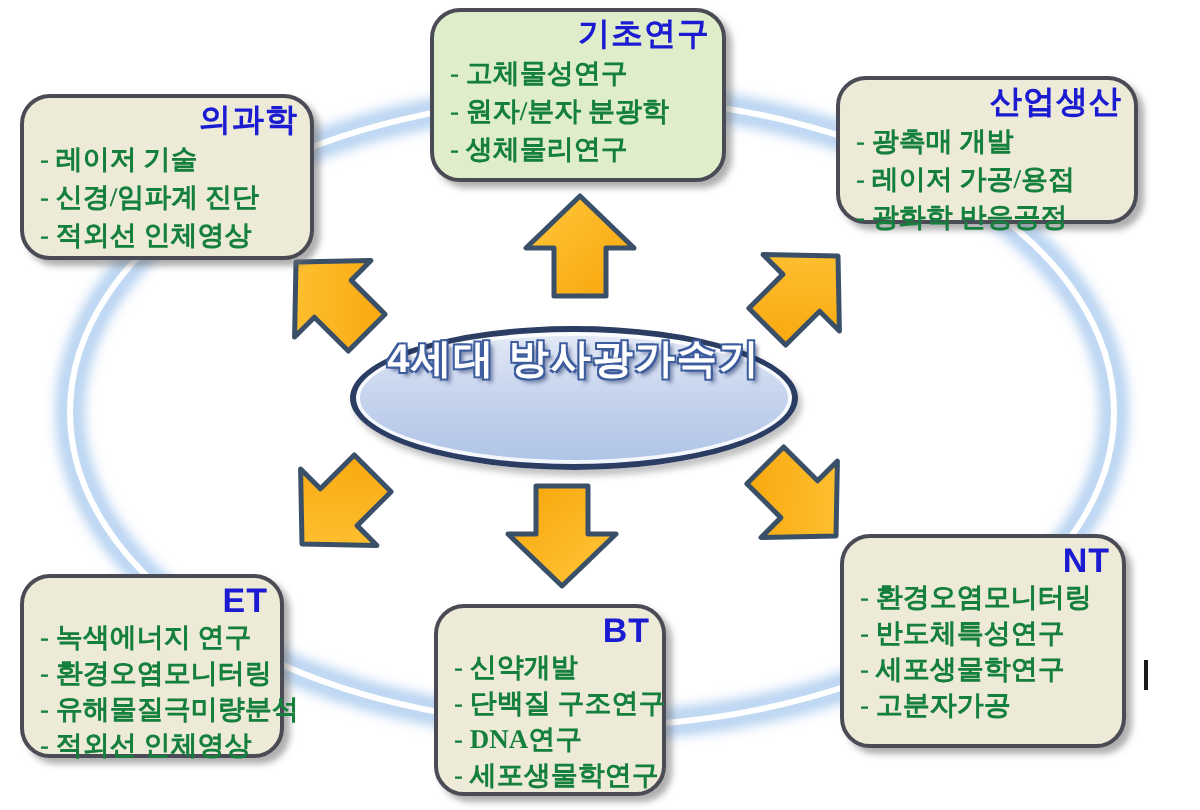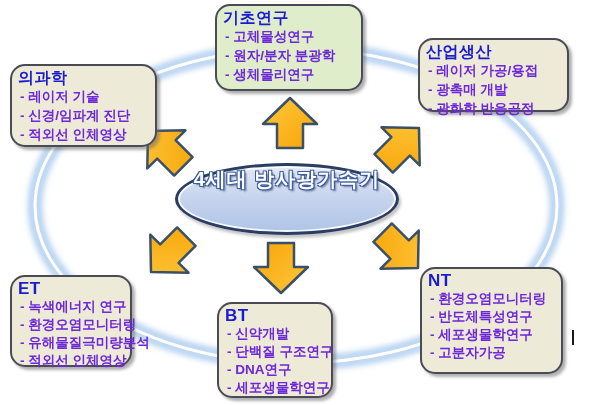--- a/index.html
+++ b/index.html
@@ -16,34 +16,34 @@
   
   .node{
     position:absolute;z-index:2;box-sizing:border-box;
     background:#EDEAD8;
     border:2.5px solid #4A4B55;
     border-radius:15px;
     box-shadow:3px 3px 3px rgba(110,110,110,0.55);
     padding:2px 6px 2px 6px;
   }
   .node-title{
-    text-align:left;font-weight:bold;color:#1B1BD1;
+    text-align:right;font-weight:bold;color:#1B1BD1;
     font-size:16px;line-height:19px;letter-spacing:0.5px;
   }
   .node-title.latin{font-size:17px;}
   .node-item{
-    font-size:13.5px;font-weight:bold;color:#6d28d9;
-    line-height:19px;white-space:nowrap;padding-left:2px;
+    font-size:13.5px;font-weight:bold;color:#15803d;
+    line-height:19px;white-space:nowrap;padding-left:2px;font-family:Liberation Serif, serif;
   }
   .node.compact .node-item{line-height:18px;}
 
-  .box-medical {left:10px;  top:64px;  width:147px; height:83px;}
+  .box-medical {left:10px;  top:47px;  width:147px; height:83px;}
   .box-basic   {left:215px; top:4px;   width:148px; height:87px; background:#DFEDCB;}
   .box-industry{left:418px; top:38px;  width:151px; height:74px;}
-  .box-et      {left:10px;  top:275px; width:122px; height:92px;}
+  .box-et      {left:10px;  top:287px; width:132px; height:92px;}
   .box-bt      {left:217px; top:302px; width:116px; height:96px;}
   .box-nt      {left:420px; top:267px; width:143px; height:107px;}
 
   
   .center-node{
     position:absolute;z-index:2;box-sizing:border-box;
     left:175px;top:163px;width:224px;height:72px;
     border:3px solid #2B3D62;border-radius:50%;
     background:linear-gradient(180deg,#E3EAF6 0%,#C8D5EE 45%,#AFC4E6 100%);
     box-shadow:inset 0 0 0 2px rgba(255,255,255,0.85), 2px 3px 3px rgba(120,120,120,0.45);
@@ -107,22 +107,22 @@
 
   <div class="node box-basic">
     <div class="node-title">기초연구</div>
     <div class="node-item">- 고체물성연구</div>
     <div class="node-item">- 원자/분자 분광학</div>
     <div class="node-item">- 생체물리연구</div>
   </div>
 
   <div class="node box-industry">
     <div class="node-title">산업생산</div>
+    <div class="node-item">- 광촉매 개발</div>
     <div class="node-item">- 레이저 가공/용접</div>
-    <div class="node-item">- 광촉매 개발</div>
     <div class="node-item">- 광화학 반응공정</div>
   </div>
 
   <div class="node compact box-et">
     <div class="node-title latin">ET</div>
     <div class="node-item">- 녹색에너지 연구</div>
     <div class="node-item">- 환경오염모니터링</div>
     <div class="node-item">- 유해물질극미량분석</div>
     <div class="node-item">- 적외선 인체영상</div>
   </div>

